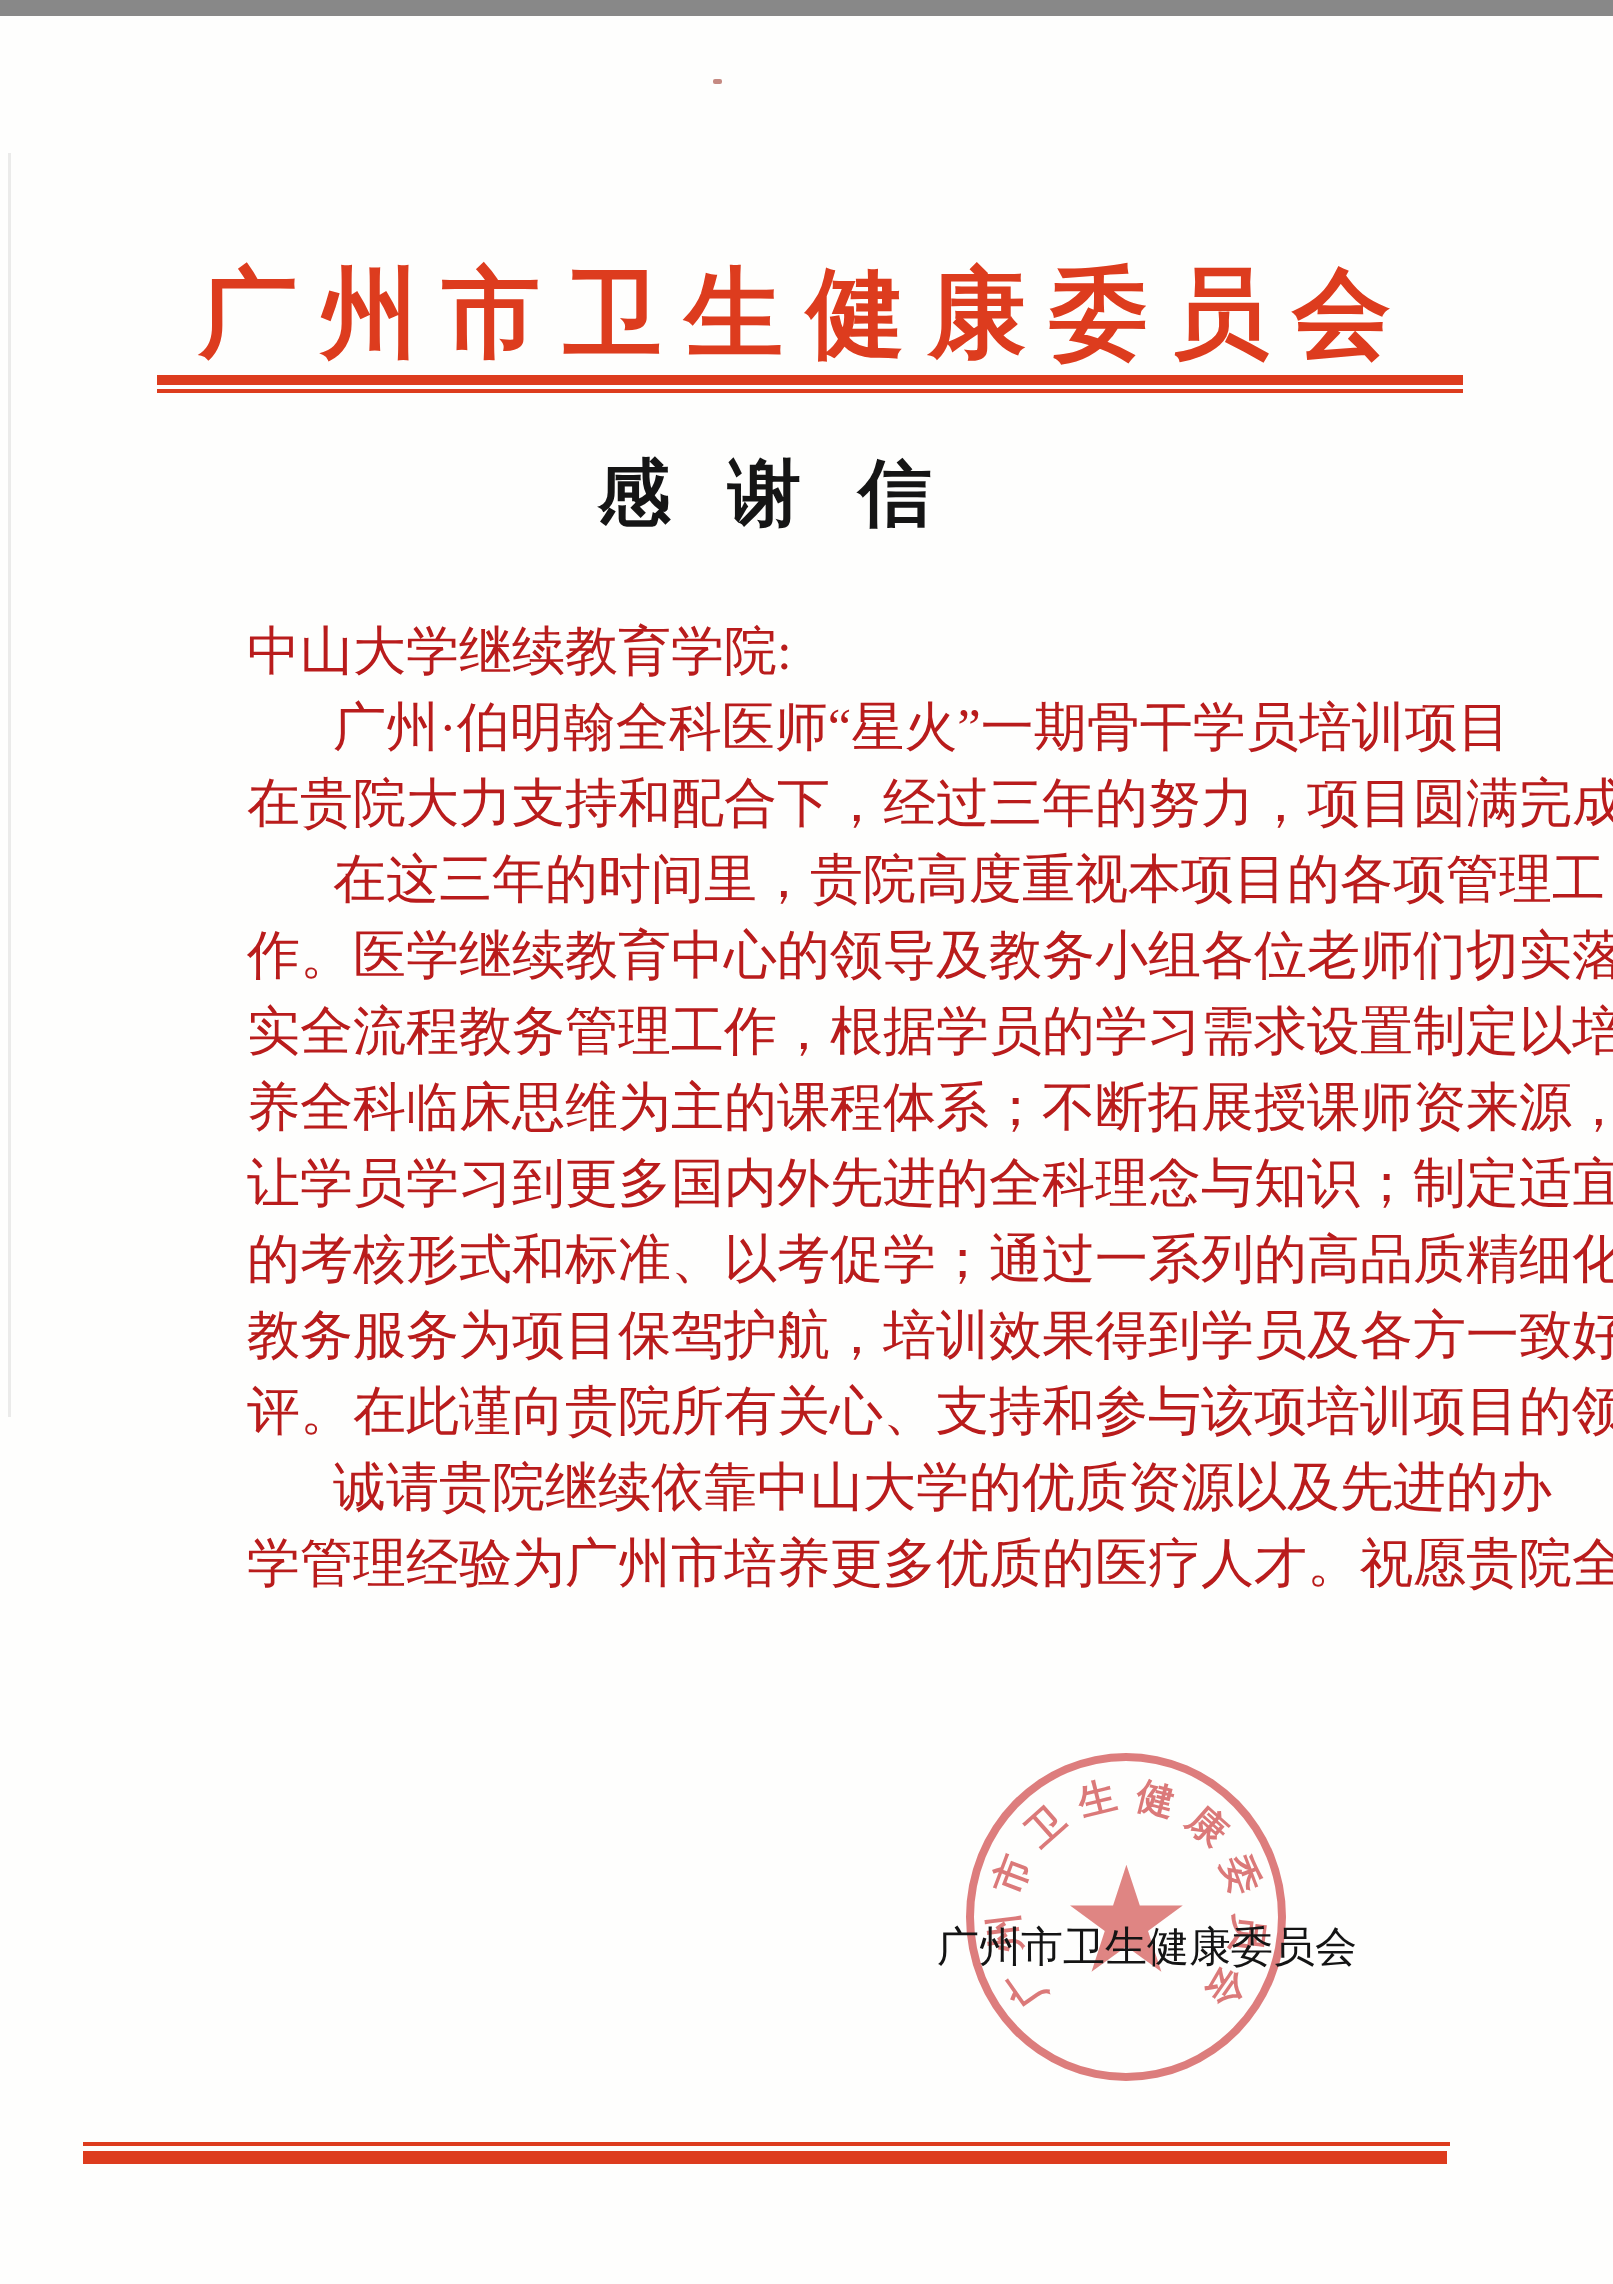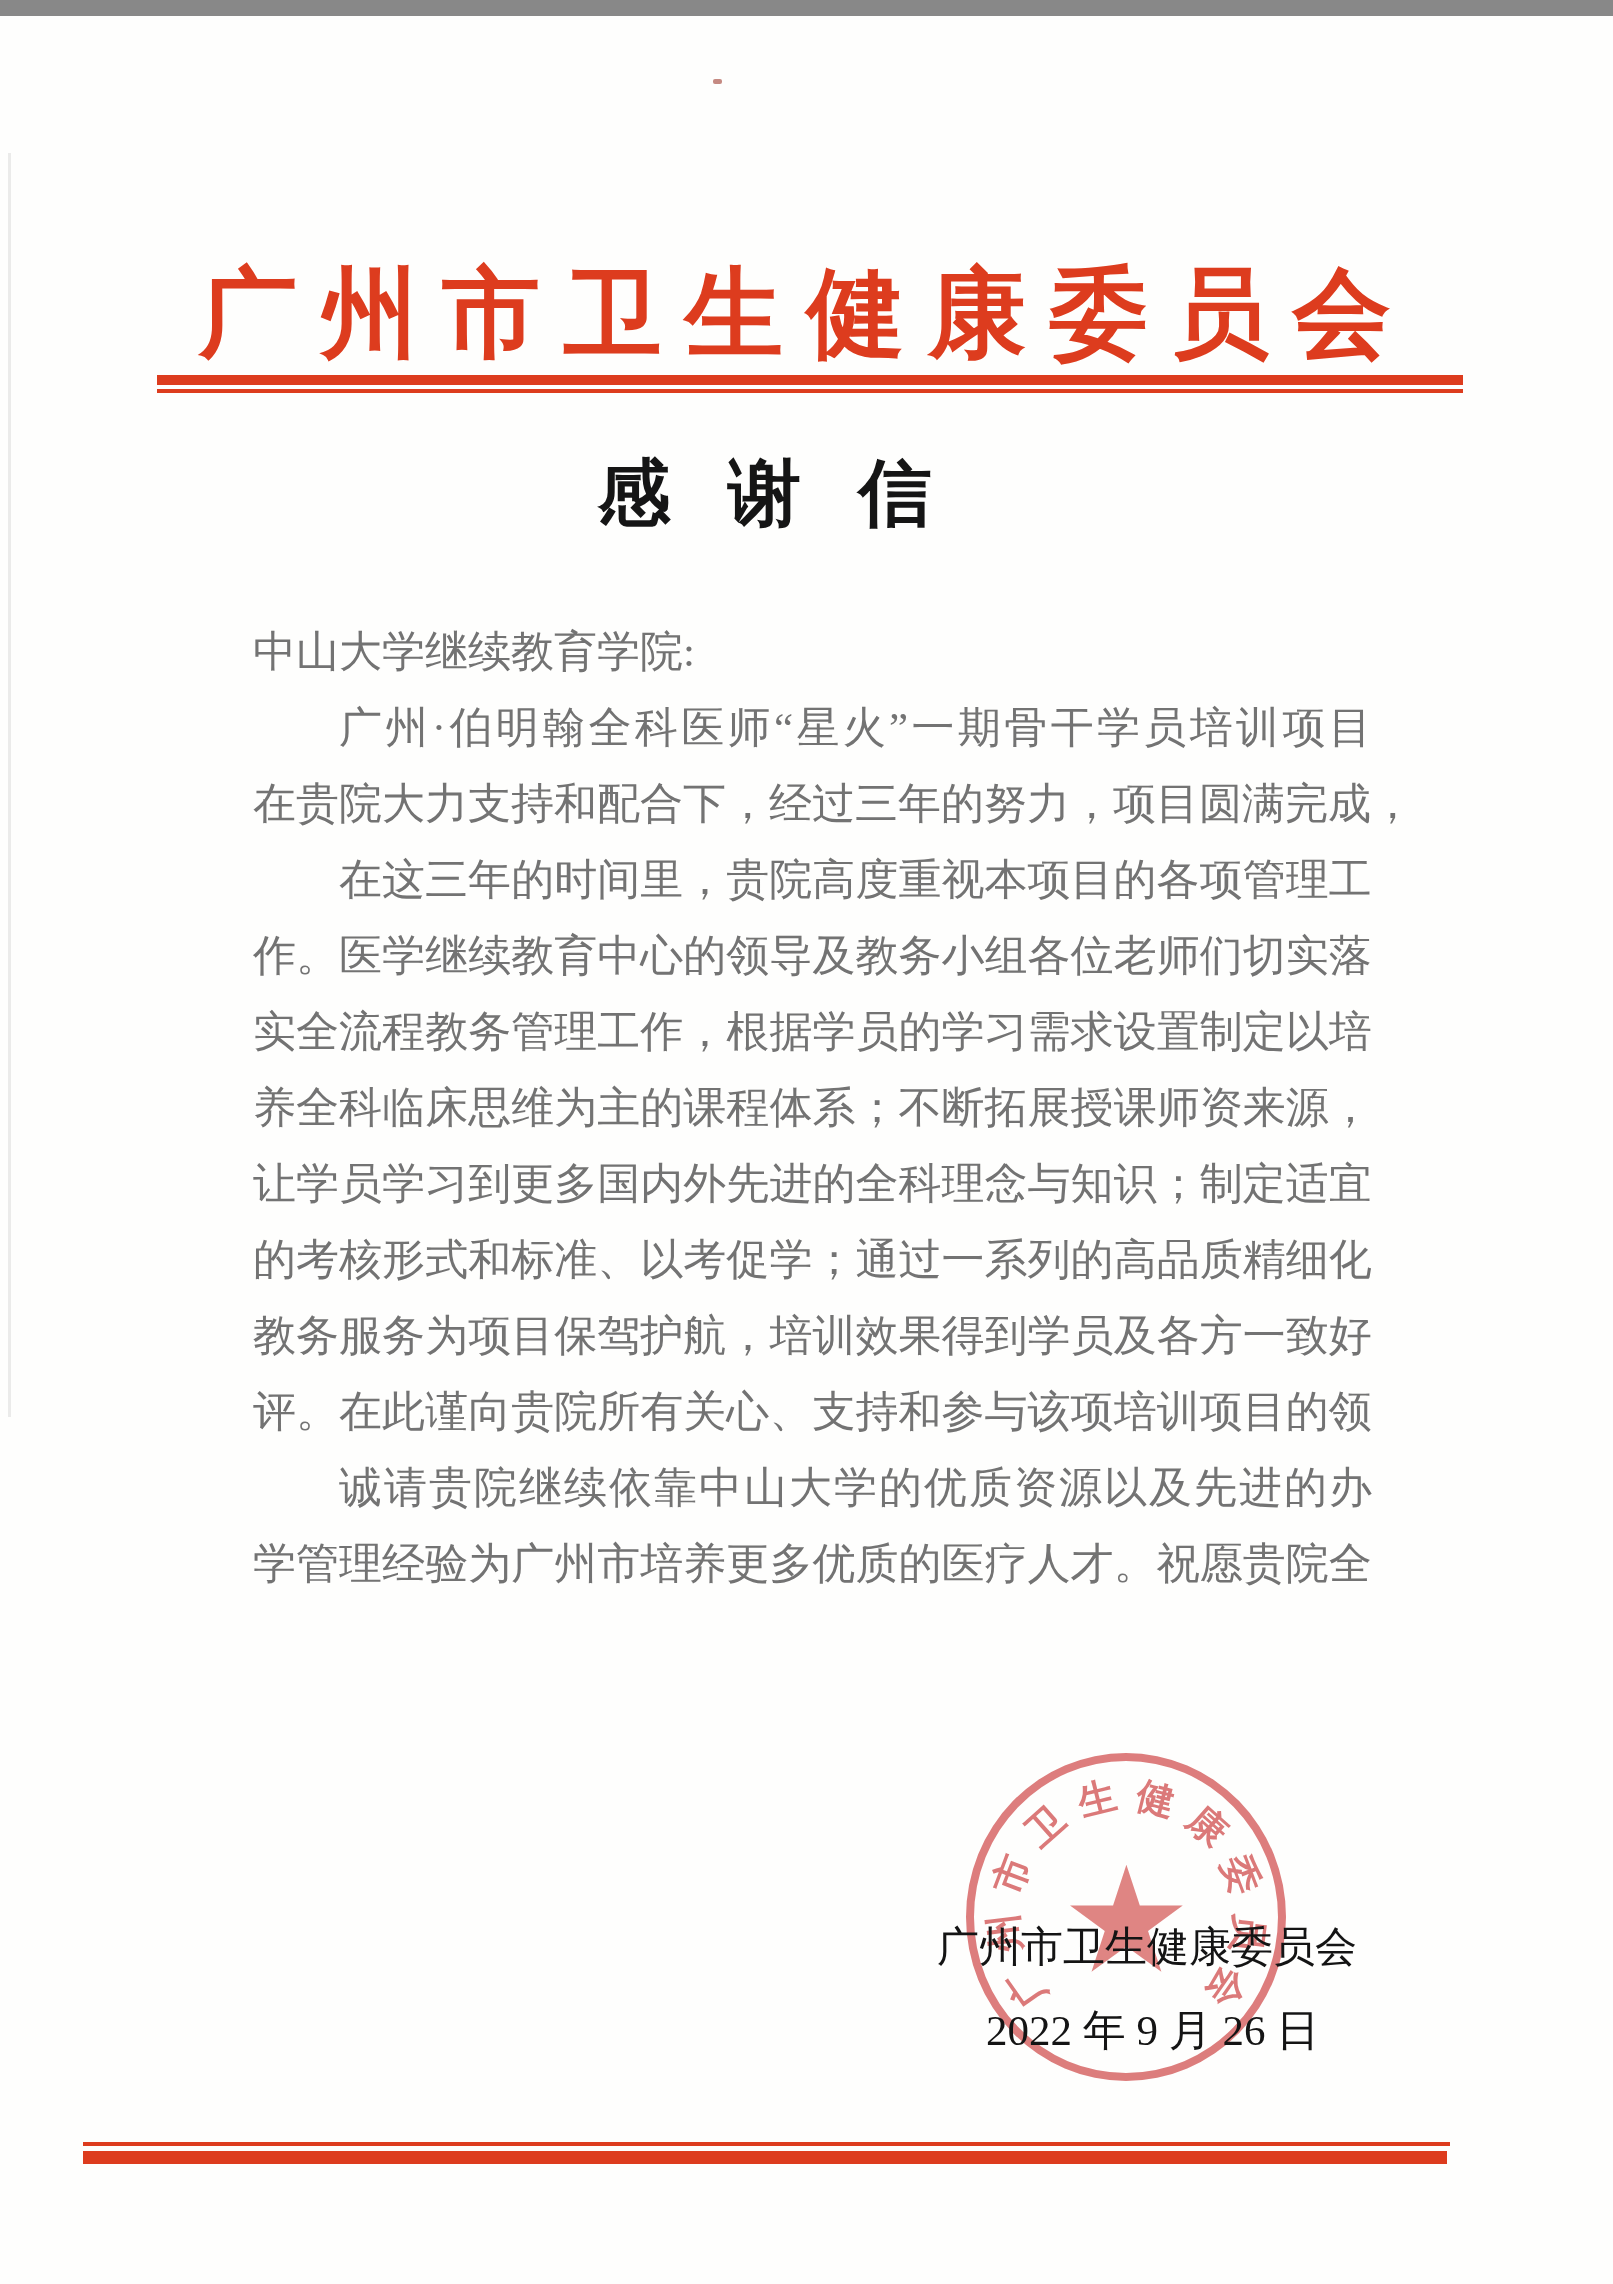--- a/index.html
+++ b/index.html
@@ -38,22 +38,22 @@
   .letter-title{
     position:absolute;left:0;top:429px;width:1613px;
     text-align:center;
     transform:translateX(-39px);
     font-size:73px;font-weight:bold;color:#151515;
     word-spacing:27.4px;letter-spacing:5.9px;
     white-space:nowrap;
   }
   
   .letter-body{
-    position:absolute;left:253px;top:608px;width:1119px;
-    font-size:43px;color:#737373;
+    position:absolute;left:247px;top:608px;width:1119px;
+    font-size:53px;color:#b91c1c;
   }
   .line{
     position:relative;
     height:76px;
     line-height:55px;
     white-space:nowrap;
   }
   .indent{padding-left:86px;}
   .justify{display:flex;justify-content:space-between;}
   .justify span{flex:0 0 auto;}
@@ -452,19 +452,18 @@
       <span class="stamp-ring-char" style="transform: rotate(-41.6667deg) translateY(-122px);">卫</span>
       <span class="stamp-ring-char" style="transform: rotate(-13.8889deg) translateY(-122px);">生</span>
       <span class="stamp-ring-char" style="transform: rotate(13.8889deg) translateY(-122px);">健</span>
       <span class="stamp-ring-char" style="transform: rotate(41.6667deg) translateY(-122px);">康</span>
       <span class="stamp-ring-char" style="transform: rotate(69.4444deg) translateY(-122px);">委</span>
       <span class="stamp-ring-char" style="transform: rotate(97.2222deg) translateY(-122px);">员</span>
       <span class="stamp-ring-char" style="transform: rotate(125deg) translateY(-122px);">会</span>
     </div>
 
   <div class="sig-org">广州市卫生健康委员会</div>
-  <div class="sig-date">2022 年 9 月 26 日</div>
 
   <div class="rule rule-bottom-thin"></div>
   <div class="rule rule-bottom-thick"></div>
 
 </div>
 
 
 </body></html>

